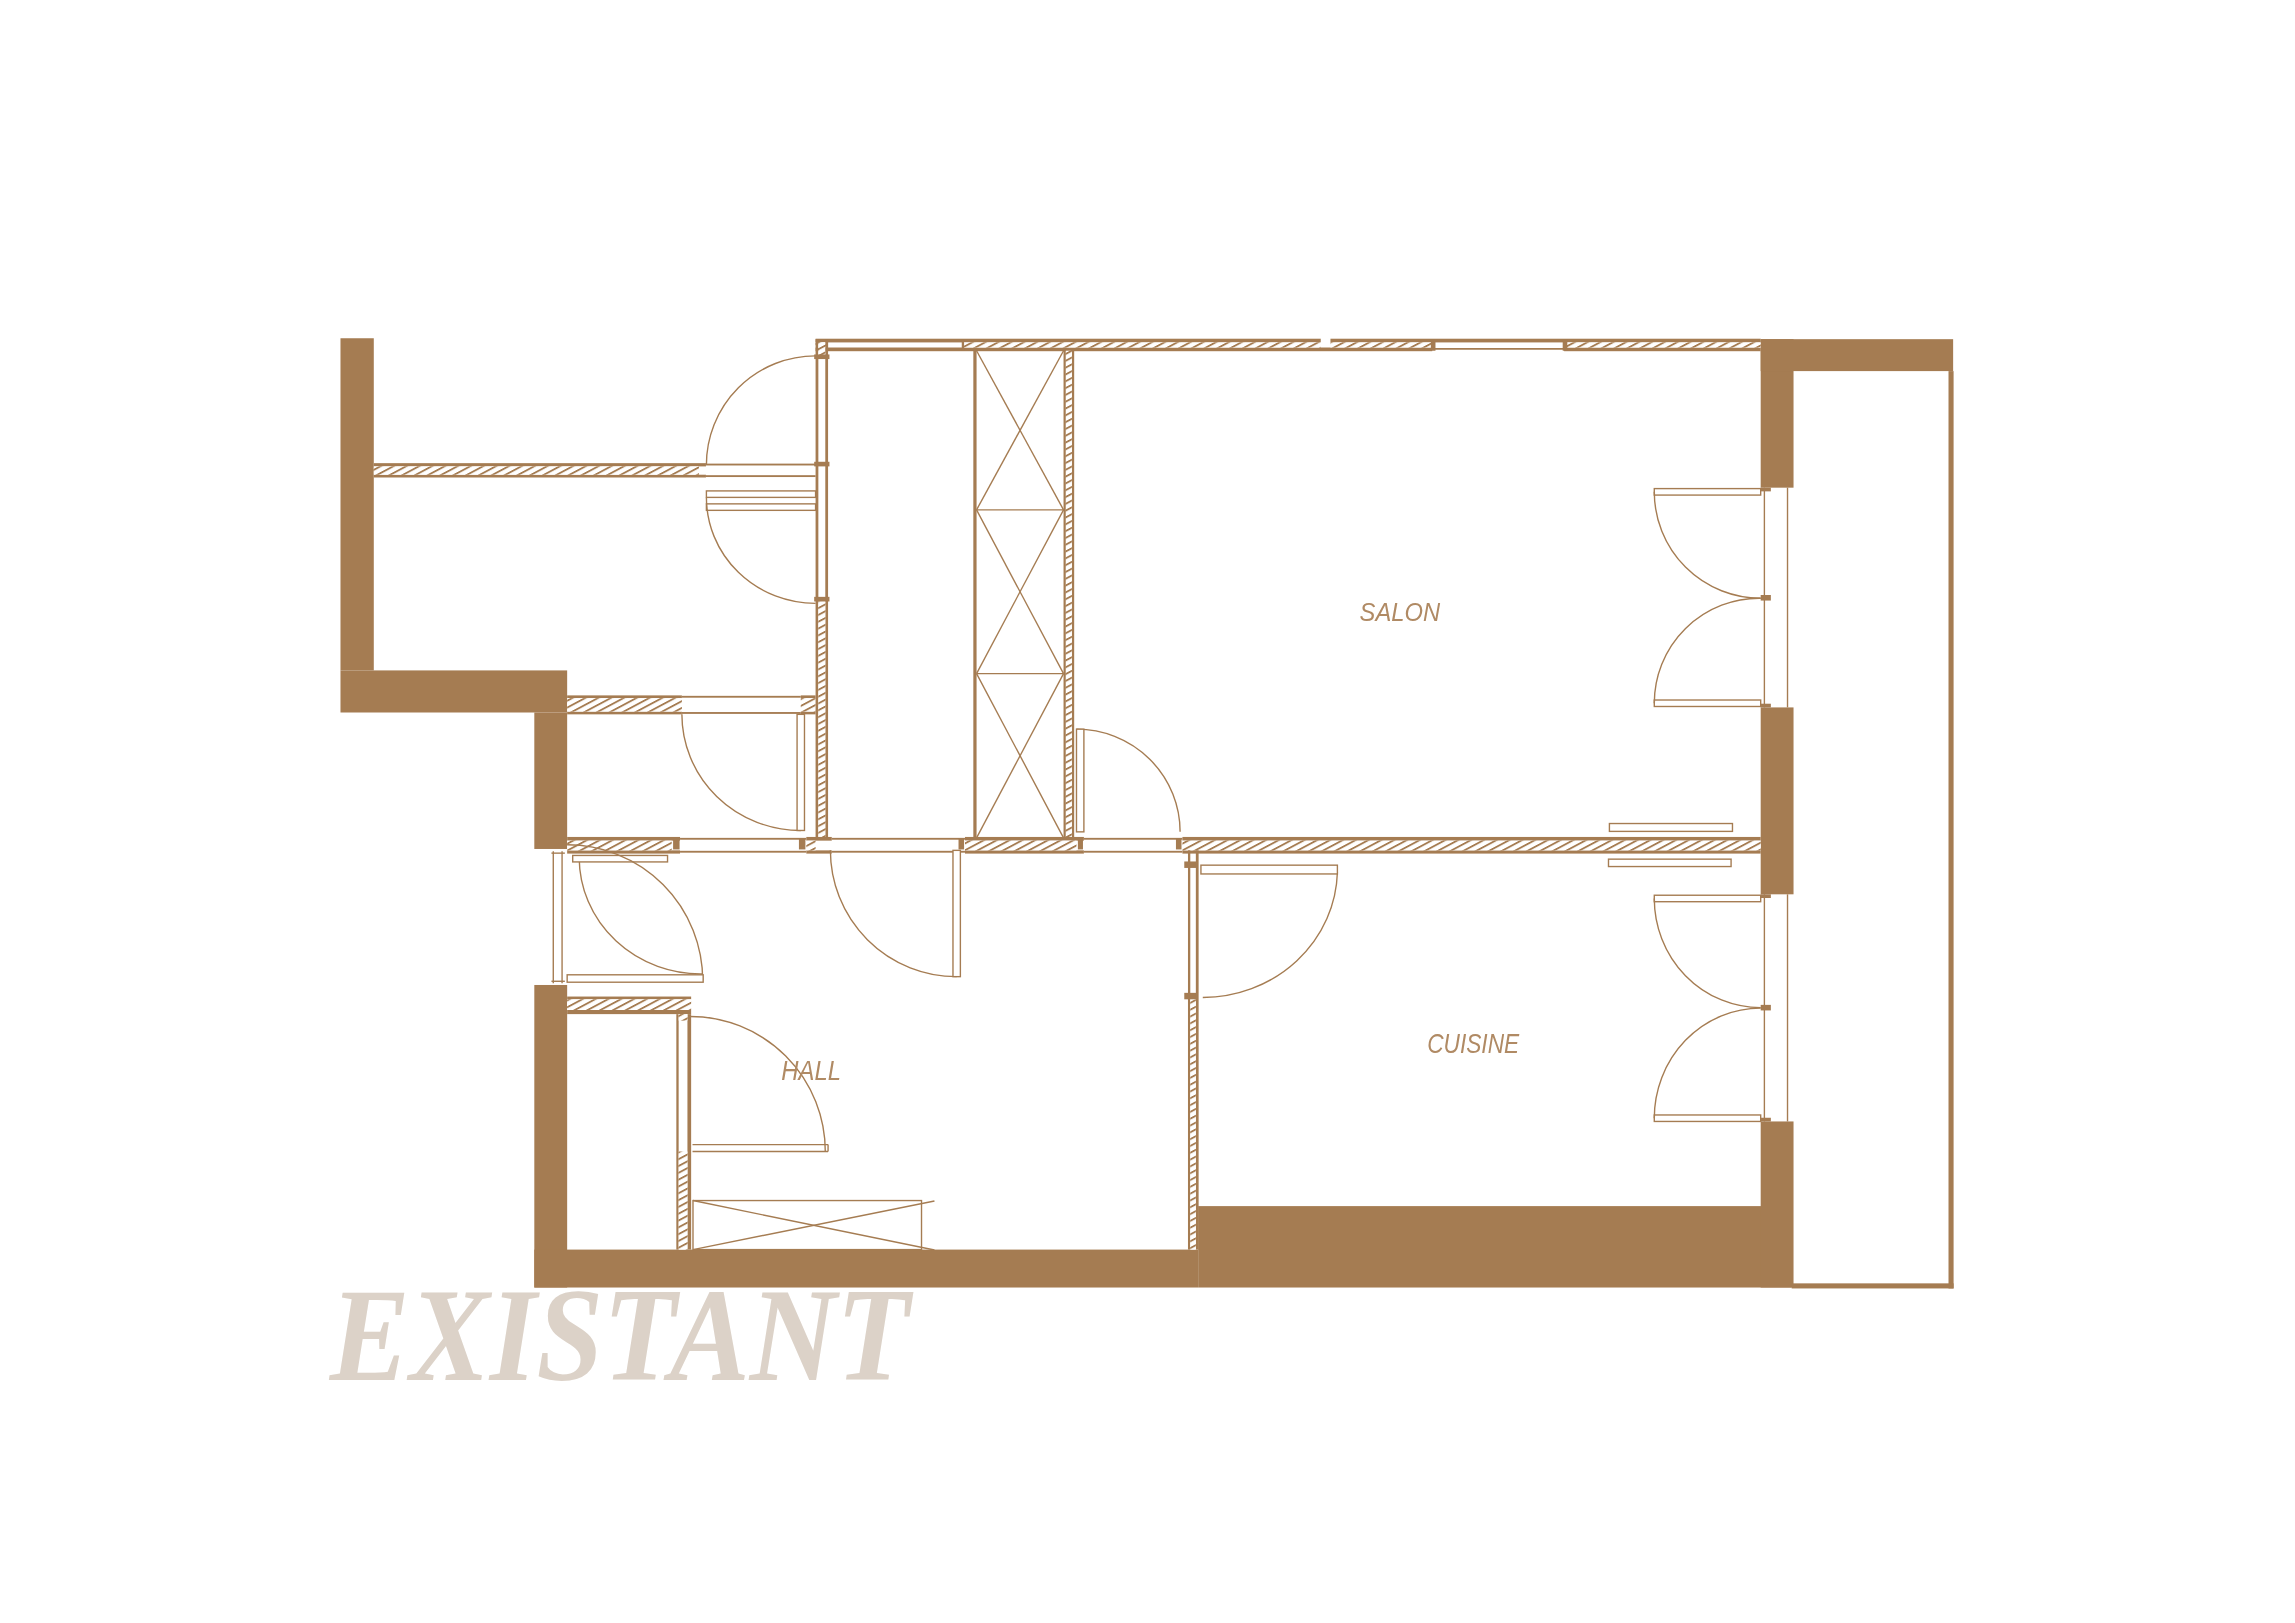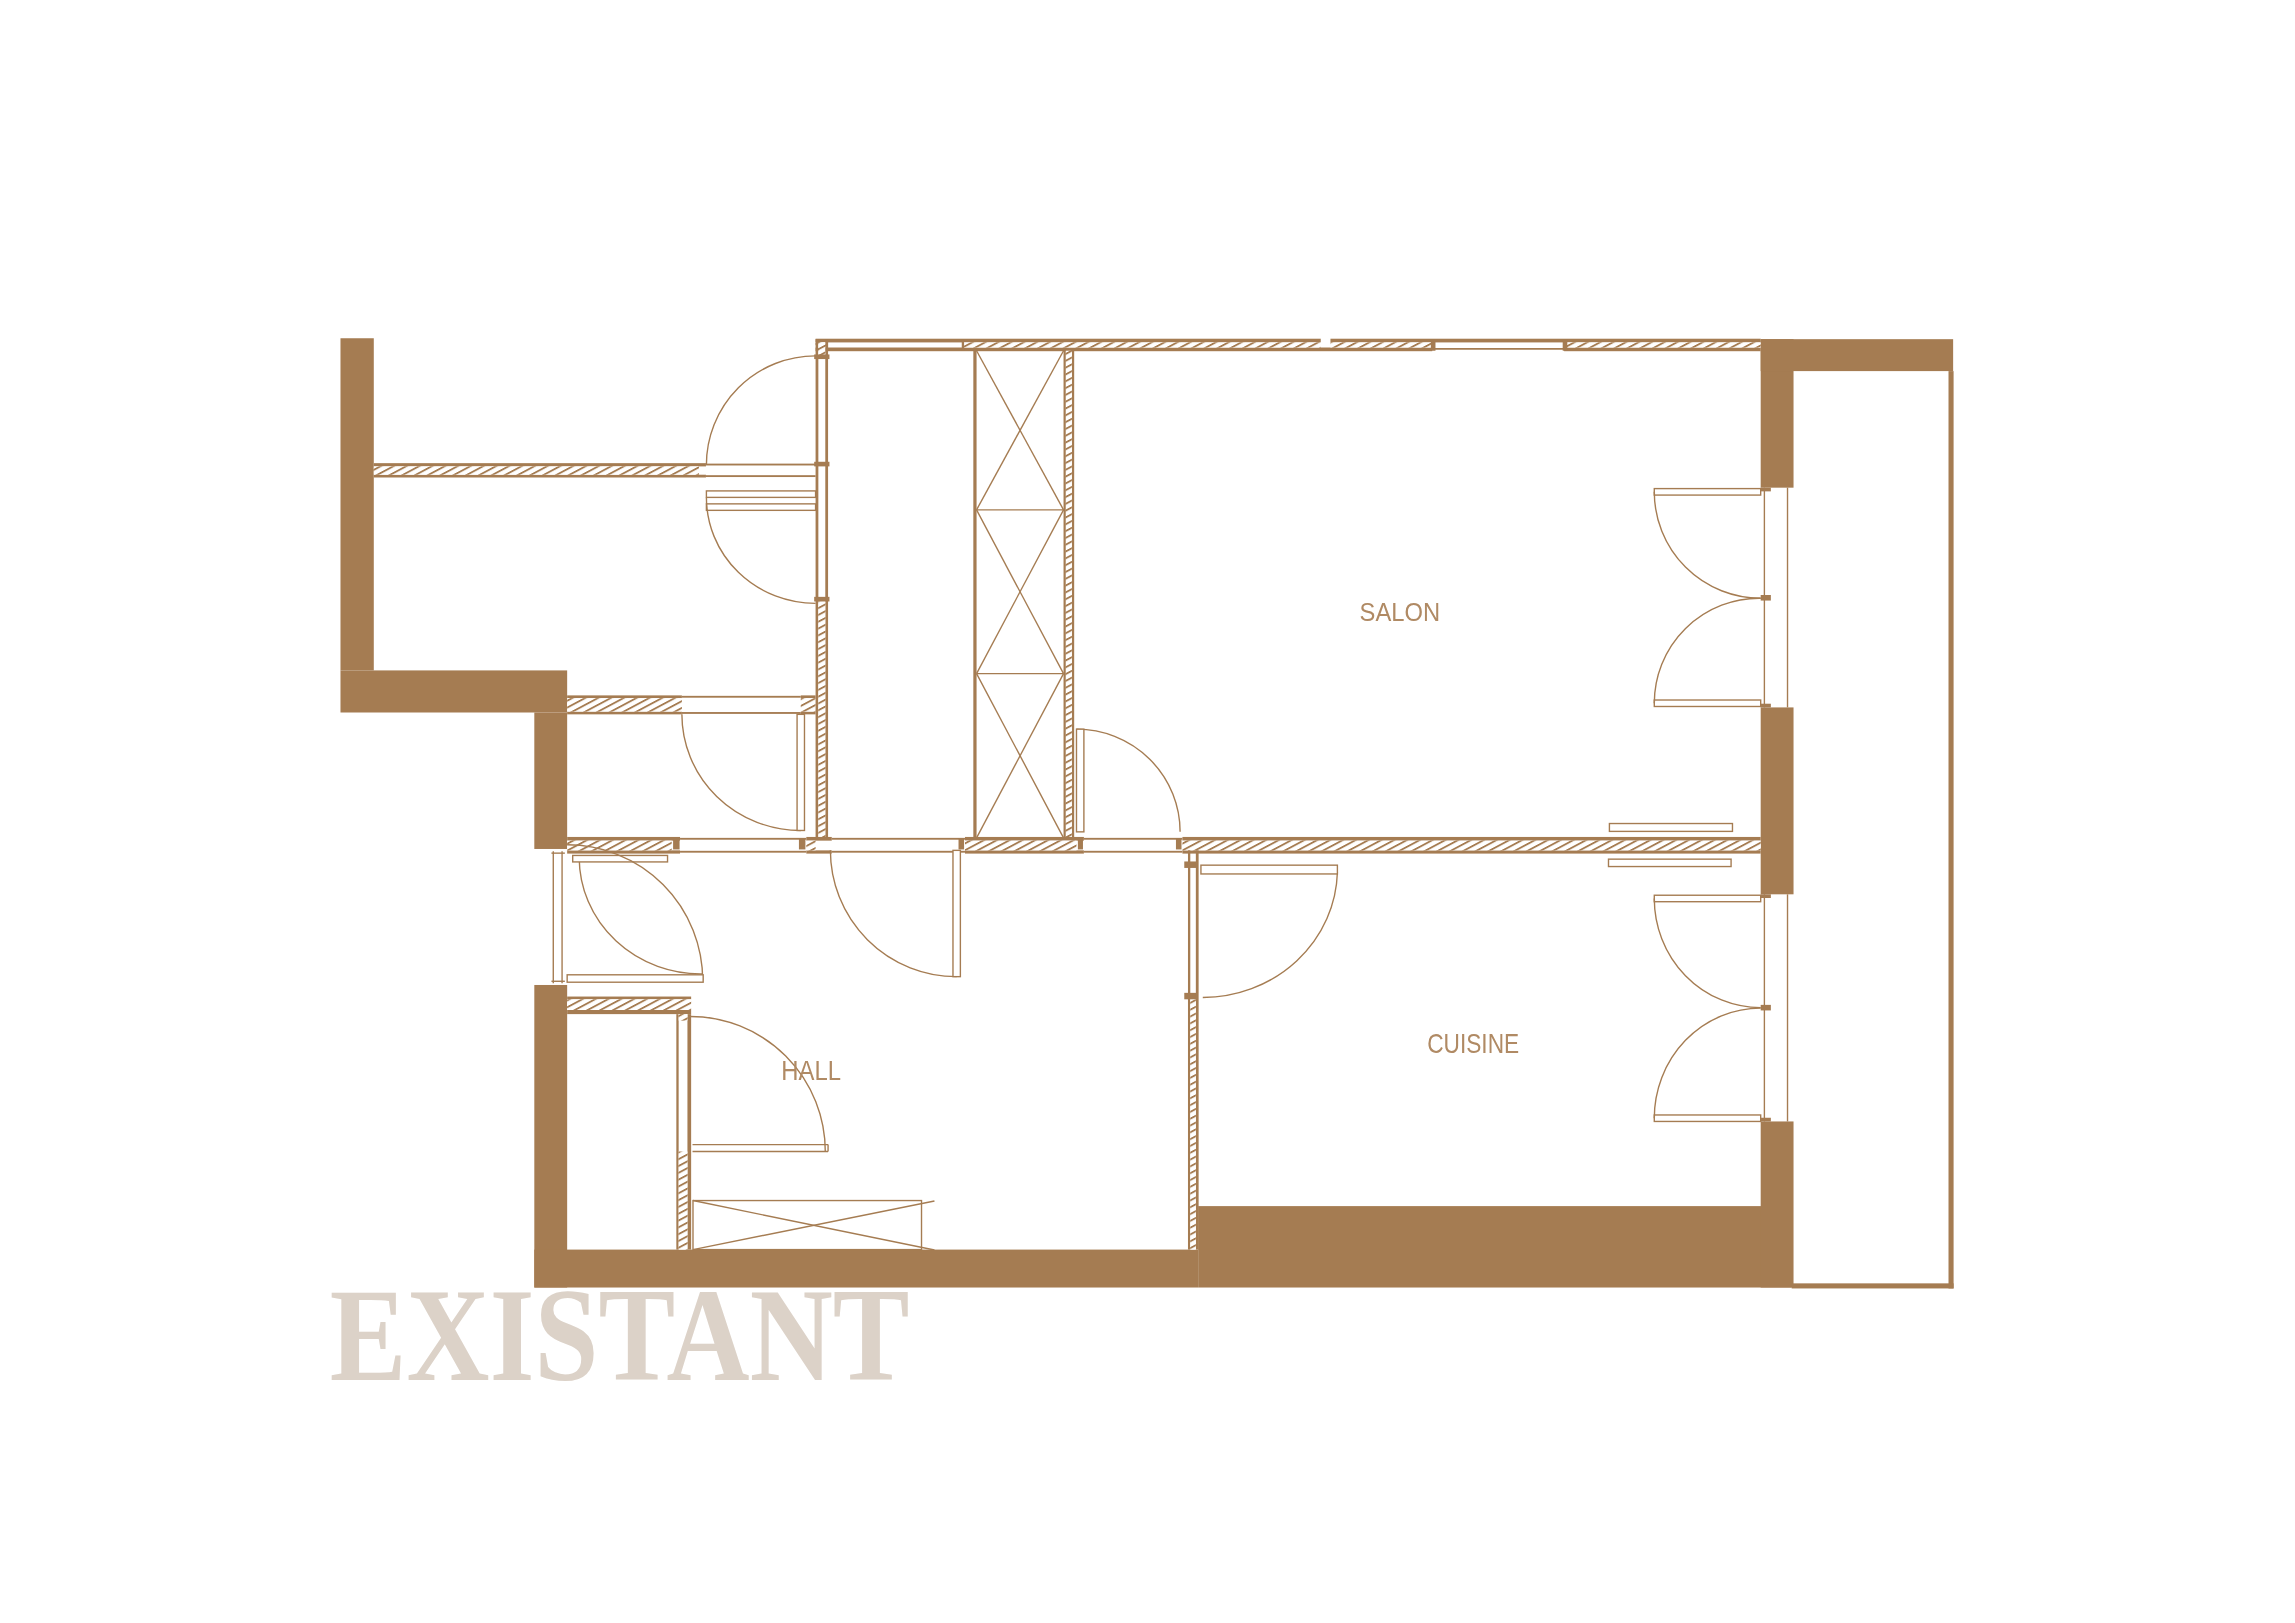--- a/index.html
+++ b/index.html
@@ -1,17 +1,17 @@
 <!DOCTYPE html>
 <html style="font-size:7.4px"><head>
 <meta charset="utf-8">
 <style>
   html,body{margin:0;padding:0;background:#ffffff;}
   .page{position:relative;width:2295px;height:1534px;background:#ffffff;overflow:hidden;
-        font-family:"Liberation Sans", sans-serif;}
+        font-family:"Liberation Sans", sans-serif;font-style:italic;}
   svg{position:absolute;left:0;top:0;}
 </style>
 </head>
 <body>
 <div class="page">
 <svg width="2295" height="1623" viewBox="0 0 4961 3508">
 <defs>
   <pattern id="hatch" patternUnits="userSpaceOnUse" width="13" height="13" patternTransform="rotate(62)">
     <rect width="13" height="13" fill="#ffffff"></rect>
     <rect x="0" y="0" width="4" height="13" fill="#a57c52"></rect>

